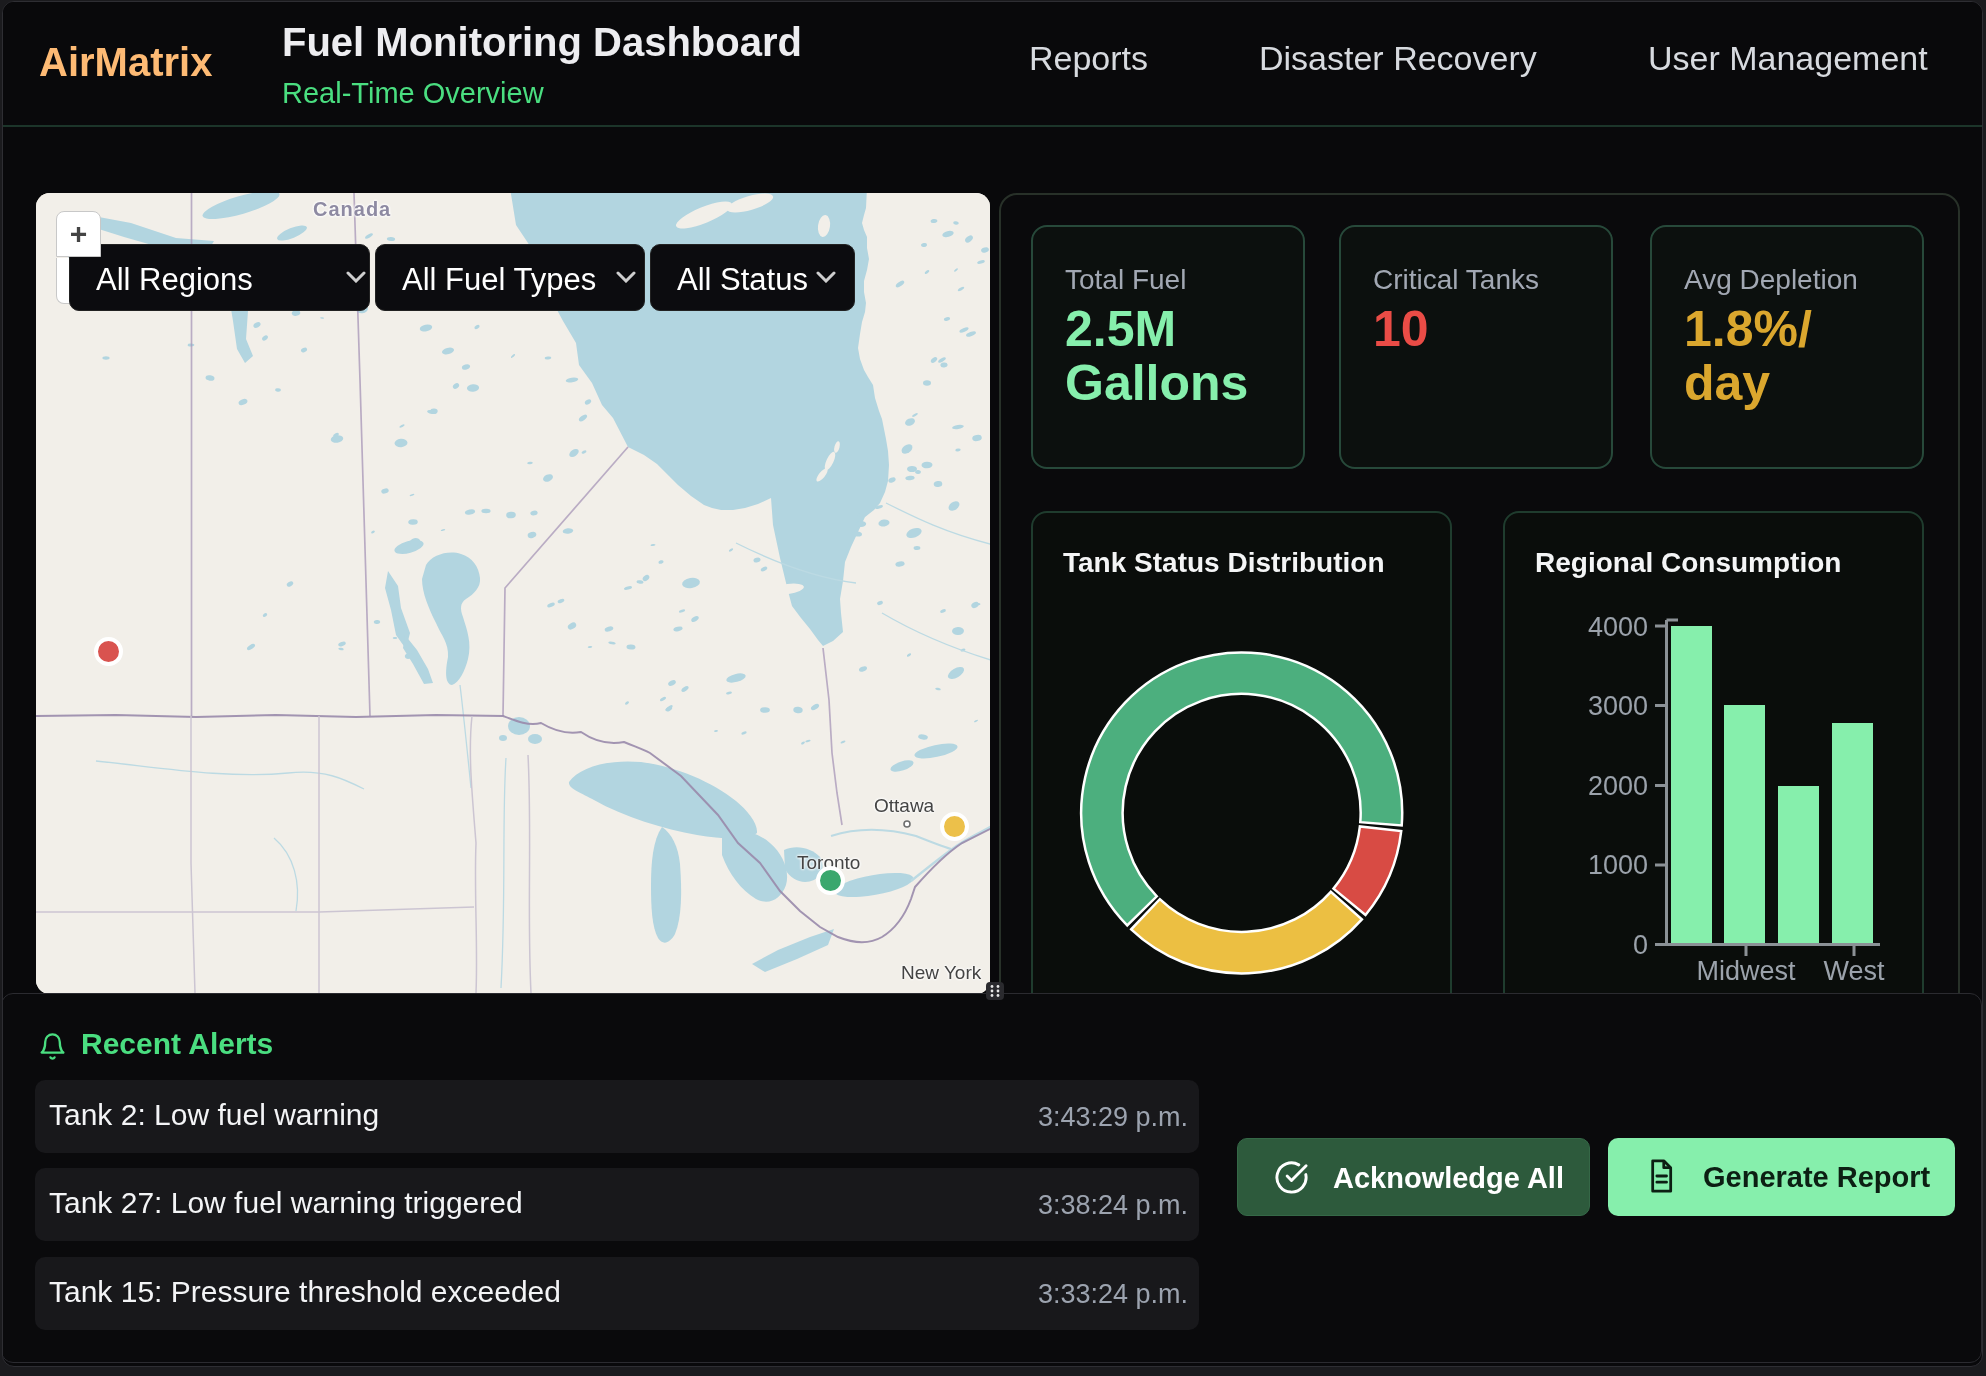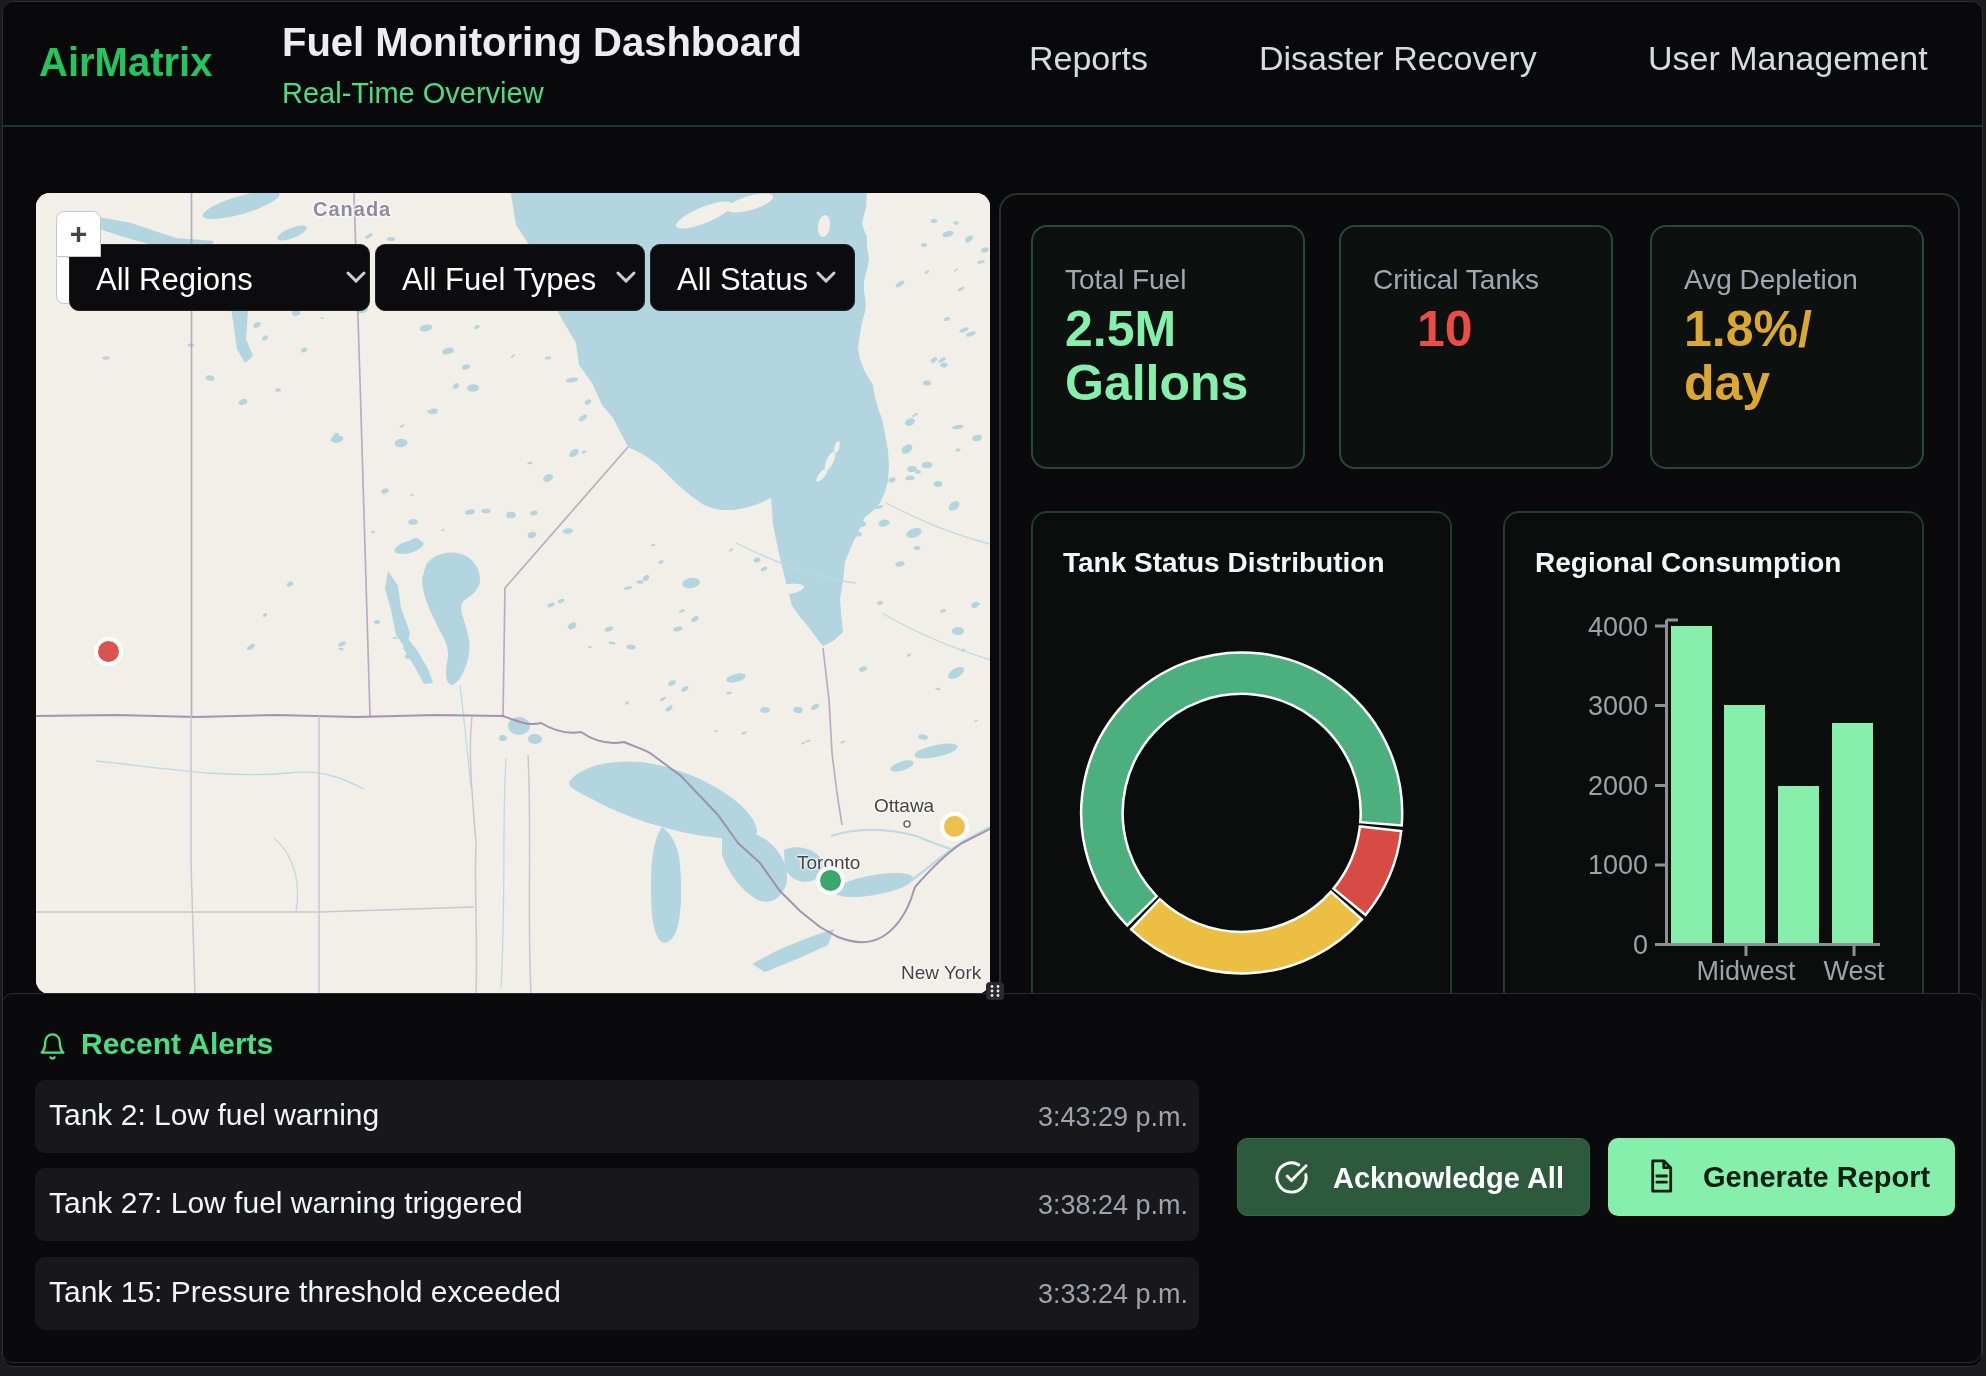--- a/index.html
+++ b/index.html
@@ -1,20 +1,20 @@
 <!DOCTYPE html>
 <html><head>
 <meta charset="utf-8">
 <style>
 * { margin:0; padding:0; box-sizing:border-box; }
 html,body { width:1986px; height:1376px; background:#1b1b1e; font-family:"Liberation Sans", sans-serif; overflow:hidden; }
 .win { position:absolute; left:2px; top:1px; width:1981px; height:1366px; background:#09090b; border:1px solid #2e2e33; border-radius:12px; overflow:hidden; }
 
 .hdr { position:absolute; left:0; top:0; width:100%; height:125px; background:#09090b; border-bottom:2px solid #1c352a; }
-.logo { position:absolute; left:36px; top:38px; font-size:40px; font-weight:bold; color:#22c55e; letter-spacing:0; }
+.logo { position:absolute; left:36px; top:38px; font-size:40px; font-weight:bold; color:#fdba74; letter-spacing:0; }
 .title { position:absolute; left:279px; top:18px; font-size:40px; font-weight:bold; color:#ededf0; }
 .subtitle { position:absolute; left:279px; top:75px; font-size:29px; color:#4ade80; }
 .nav { position:absolute; top:0; height:125px; font-size:34px; color:#d7dadf; }
 
 .map { position:absolute; left:33px; top:191px; width:954px; height:801px; border-radius:14px; overflow:hidden; background:#f2efe9; }
 .maplabel { position:absolute; font-size:19px; color:#444; text-shadow:0 0 3px #fff,0 0 3px #fff,0 0 3px #fff; }
 .mk { position:absolute; border-radius:50%; width:29px; height:29px; border:4px solid #fff; z-index:2; }
 .zbtn { position:absolute; width:45px; height:46px; background:#fff; border:1px solid #c8c8c8; color:#444; font-size:30px; font-weight:bold; text-align:center; line-height:44px; }
 .dd { position:absolute; top:51px; height:67px; z-index:2; background:#0c0c0f; border:1px solid #222; border-radius:10px; color:#fff; font-size:31px; font-weight:500; }
 .dd span { position:absolute; left:26px; top:17px; }
@@ -318,21 +318,21 @@
     <div class="zbtn" style="left:20px; top:65px; border-radius:0 0 8px 8px; border-top:none; z-index:1;">−</div>
   </div>
 
   <div class="rpanel">
     <div class="scard" style="left:30px;">
       <div class="lbl">Total Fuel</div>
       <div class="val" style="color:#86efac;">2.5M Gallons</div>
     </div>
     <div class="scard" style="left:338px;">
       <div class="lbl">Critical Tanks</div>
-      <div class="val" style="color:#ea4c46;margin-left:44px;">10</div>
+      <div class="val" style="color:#ea4c46;">10</div>
     </div>
     <div class="scard" style="left:649px;">
       <div class="lbl">Avg Depletion</div>
       <div class="val" style="color:#dba72e;">1.8%/ day</div>
     </div>
     <div class="ccard" style="left:30px;">
       <h3>Tank Status Distribution</h3>
       <svg style="position:absolute;left:-2px;top:-2px;" width="417" height="556" viewBox="0 0 417 556">
         <g transform="translate(-32,-318)">
           <path d="M128.2 732.4 A160.5 160.5 0 1 1 402.7 632.5 L361.3 629.2 A119.0 119.0 0 1 0 157.8 703.3 Z" fill="#4caf7e" stroke="#fff" stroke-width="2.5"></path>

